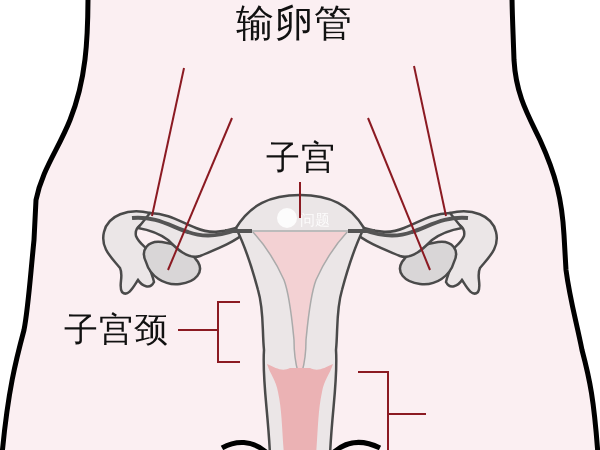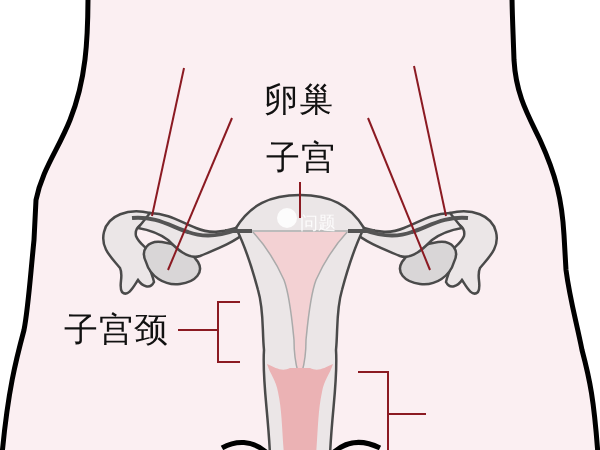--- a/index.html
+++ b/index.html
@@ -2,21 +2,21 @@
 <html><head>
 <meta charset="utf-8">
 <style>
   html,body{margin:0;padding:0;background:#ffffff;}
   #stage{position:relative;width:600px;height:450px;overflow:hidden;background:#ffffff;font-family:"DejaVu Sans","Liberation Sans",sans-serif;}
   svg{position:absolute;left:0;top:0;}
   .lbl{position:absolute;color:#111;white-space:nowrap;line-height:1;}
   .lbl-big{font-size:38px;font-weight:500;letter-spacing:1px;}
   .lbl-mid{font-size:34px;letter-spacing:1px;}
   .wm{position:absolute;left:277px;top:208px;width:20px;height:20px;border-radius:50%;background:rgba(255,255,255,0.85);}
-  .wm-text{position:absolute;left:300px;top:211px;font-size:18px;color:rgba(255,255,255,0.85);}
+  .wm-text{position:absolute;left:300px;top:211px;font-size:15px;color:rgba(255,255,255,0.85);}
 </style>
 </head>
 <body>
 
 <div id="stage">
   <svg width="600" height="450" viewBox="0 0 600 450">
 
     <path d="M88,-5 C88,40 86,80 70,120 C58,150 42,170 36,200 L34,240 C30,280 28,310 24,330 C16,360 8,390 2,455
          L598,455 C594,400 590,380 582,350 C576,320 570,300 566,270 L564,235 C562,200 556,175 540,140 C528,115 516,95 514,60 C513,30 512,10 512,-5 Z" fill="#fbeff2" stroke="#000" stroke-width="5"></path>
 
@@ -58,16 +58,16 @@
       <polyline points="240,302 218,302 218,362 240,362"></polyline>
       <line x1="178" y1="330" x2="218" y2="330"></line>
       <polyline points="358,372 388,372 388,455"></polyline>
       <line x1="388" y1="414" x2="426" y2="414"></line>
     </g>
   </svg>
 
   <div class="wm"></div>
   <div class="wm-text">问题</div>
 
-  <div class="lbl lbl-mid" style="left:264px;top:82px;">卵巢</div>
+  <div class="lbl lbl-big" style="left:236px;top:4px;">输卵管</div>
   <div class="lbl lbl-mid" style="left:266px;top:140px;">子宫</div>
   <div class="lbl lbl-mid" style="left:64px;top:312px;">子宫颈</div>
 </div>
 
 </body></html>

